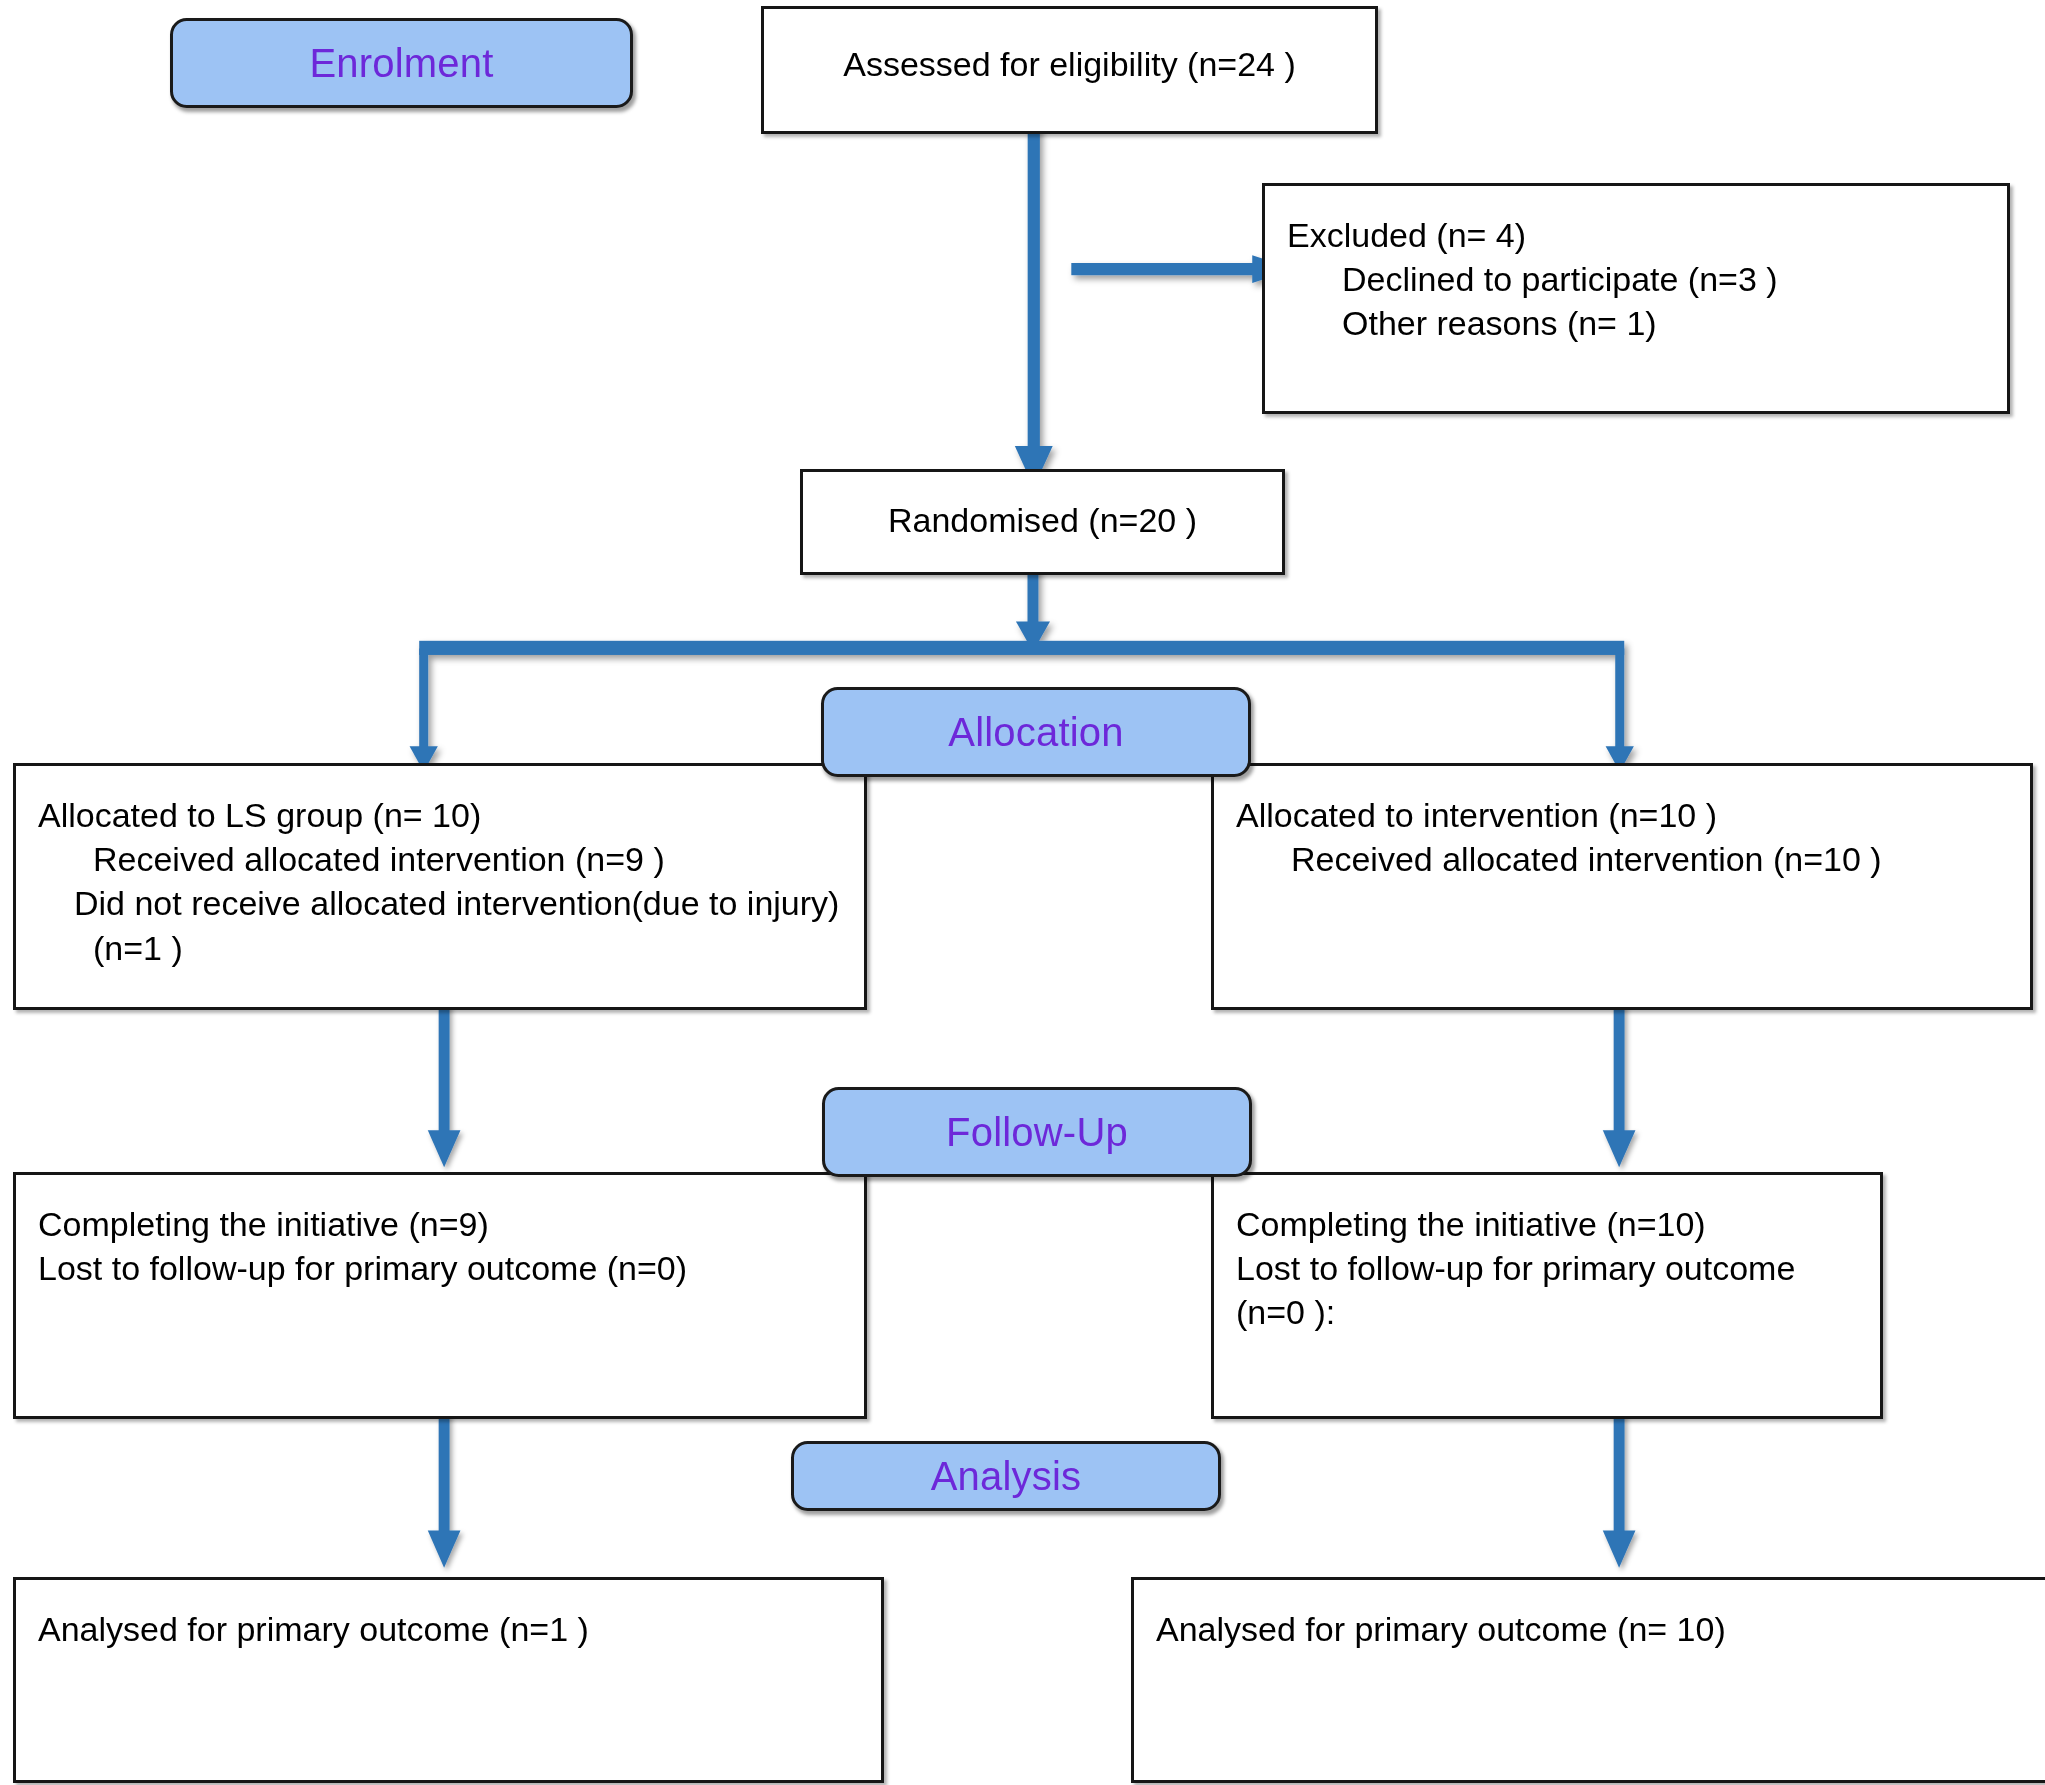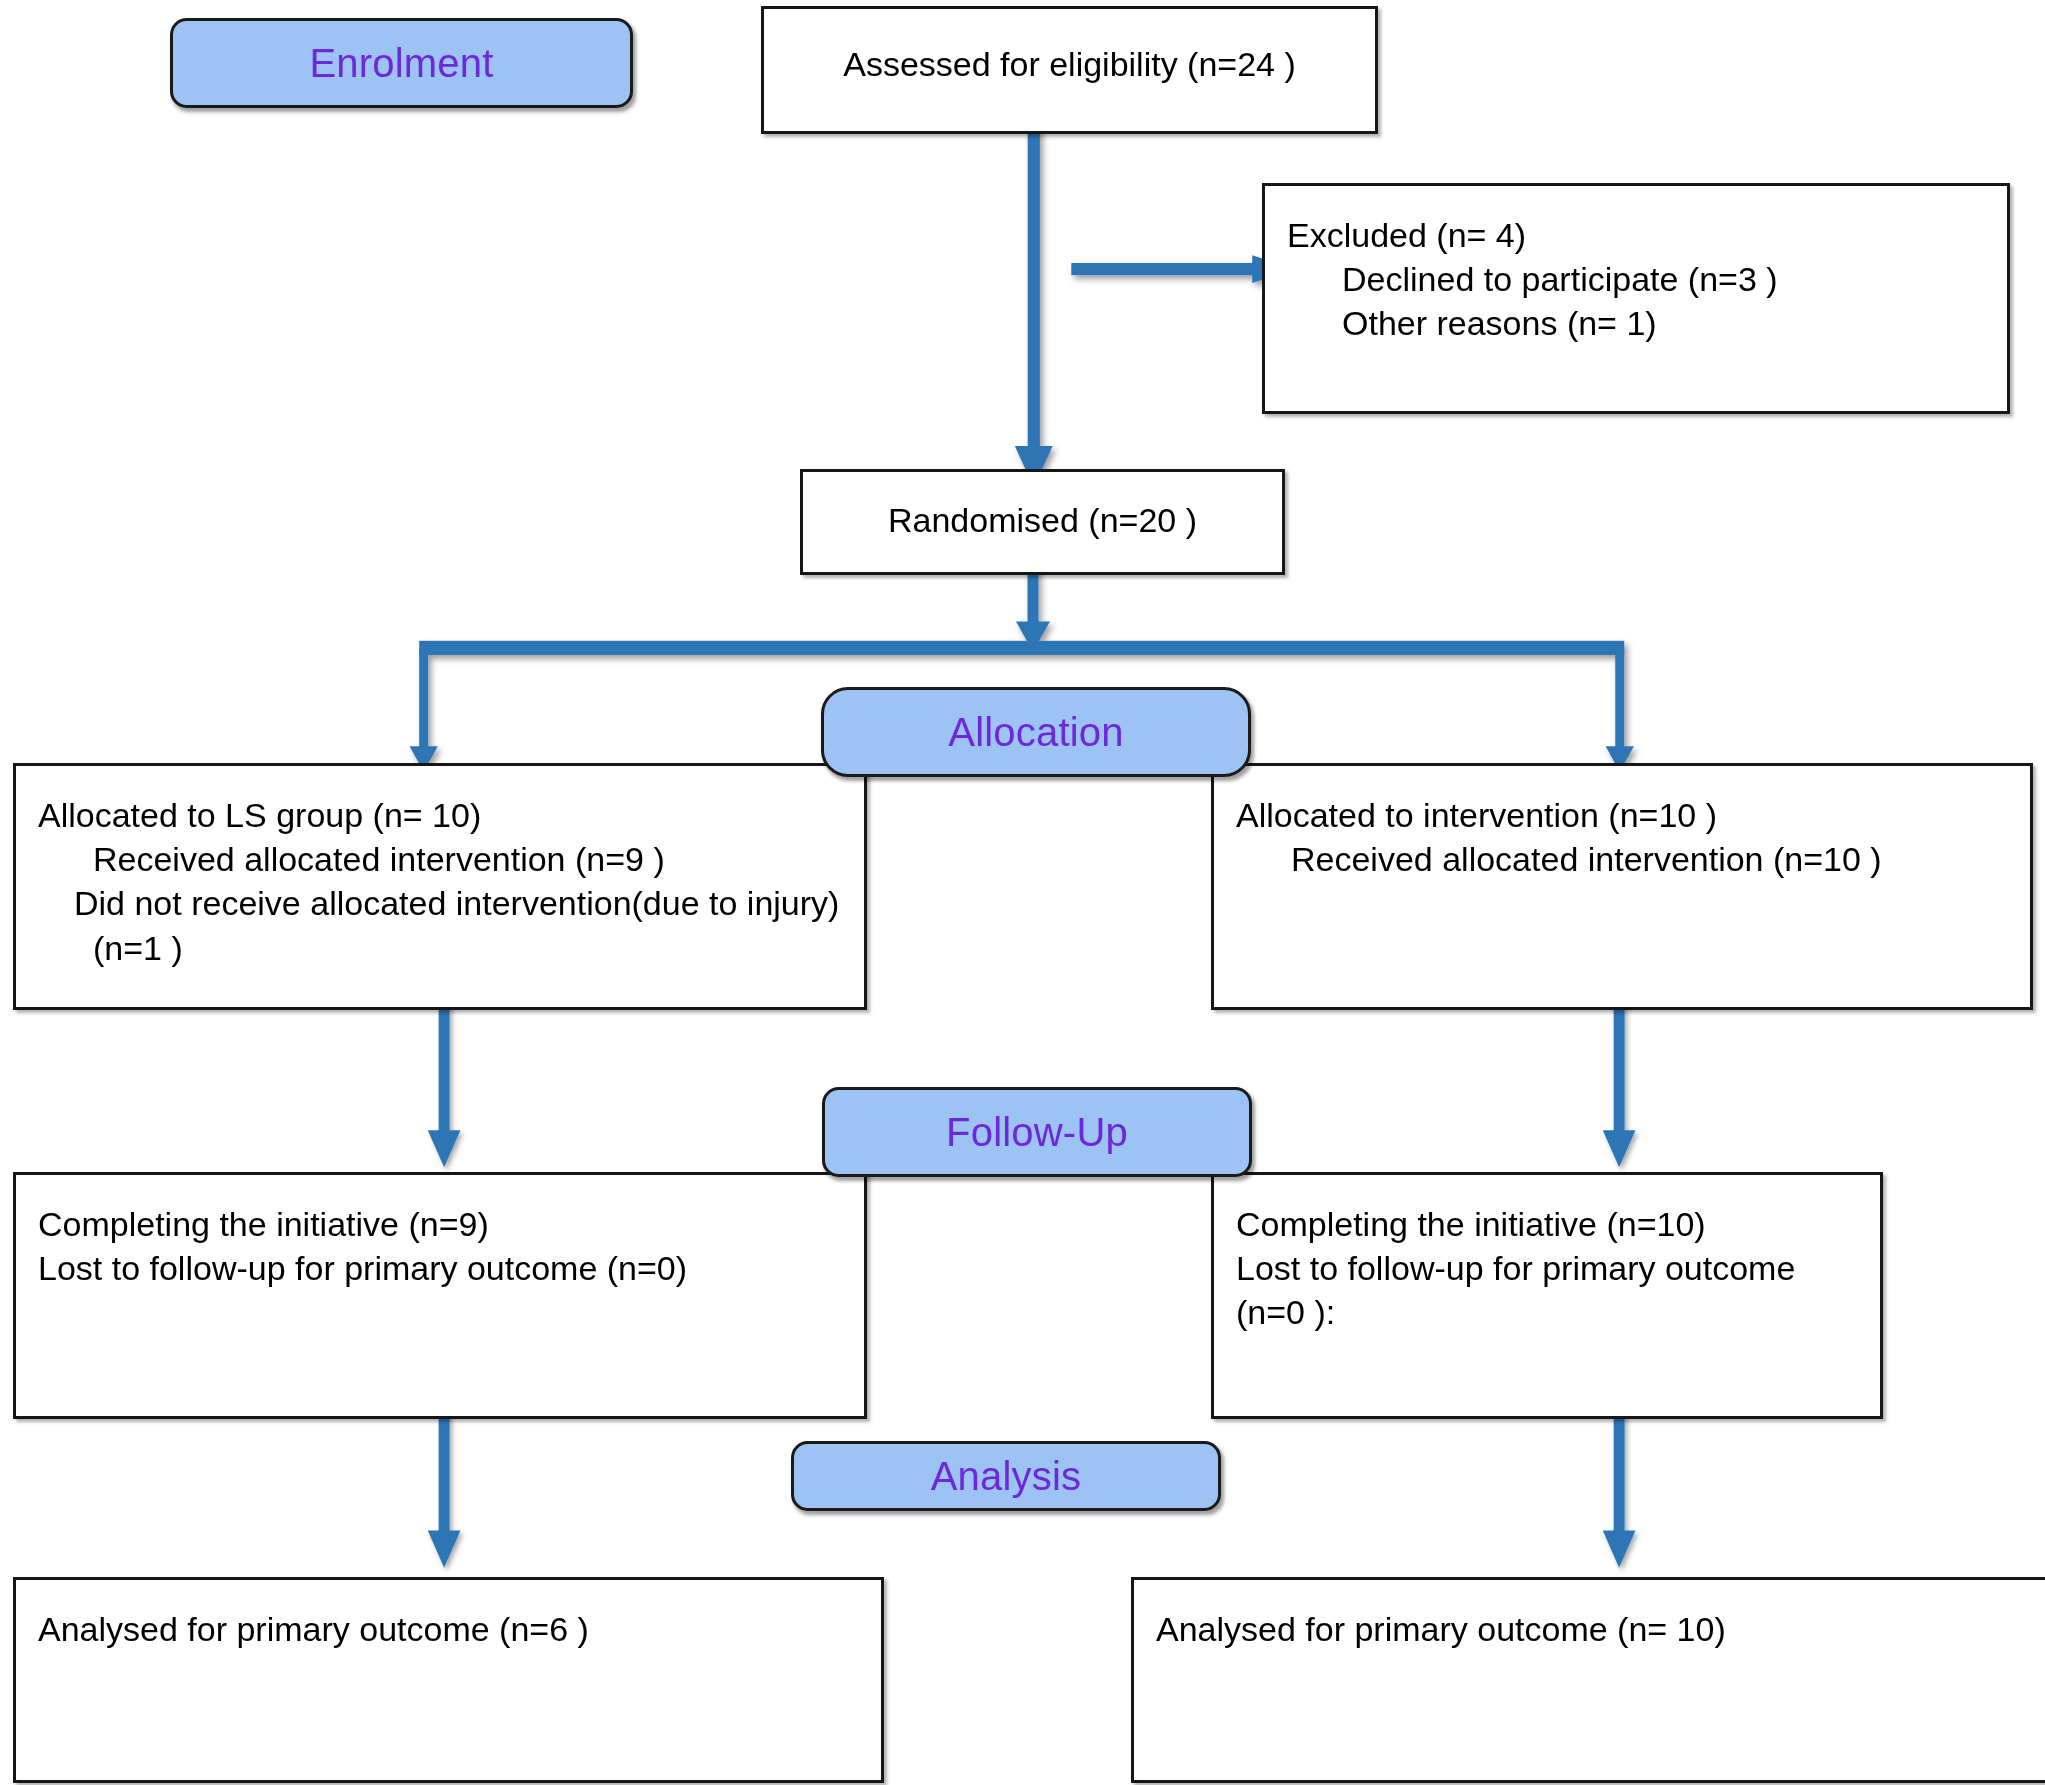--- a/index.html
+++ b/index.html
@@ -210,35 +210,35 @@
 
   <div class="flow-box" style="left:1211px; top:1172px; width:672px; height:247px;">
     <div class="box-text" style="top:27px;">
       <span class="box-line">Completing the initiative (n=10)</span>
       <span class="box-line">Lost to follow-up for primary outcome (n=0 ):</span>
     </div>
   </div>
 
   <div class="flow-box" style="left:13px; top:1577px; width:871px; height:206px;">
     <div class="box-text" style="top:27px;">
-      <span class="box-line">Analysed for primary outcome (n=6 )</span>
+      <span class="box-line">Analysed for primary outcome (n=1 )</span>
     </div>
   </div>
 
   <div class="flow-box" style="left:1131px; top:1577px; width:966px; height:206px;padding-left:20px;">
     <div class="box-text" style="top:27px;">
       <span class="box-line">Analysed for primary outcome (n= 10)</span>
     </div>
   </div>
 
   <div class="stage-badge" style="left:170px; top:18px; width:463px; height:90px;">
     <span>Enrolment</span>
   </div>
 
-  <div class="stage-badge" style="left:821px; top:687px; width:430px; height:90px;border-radius:27px;">
+  <div class="stage-badge" style="left:821px; top:687px; width:430px; height:90px;">
     <span>Allocation</span>
   </div>
 
   <div class="stage-badge" style="left:822px; top:1087px; width:430px; height:90px;">
     <span>Follow-Up</span>
   </div>
 
   <div class="stage-badge" style="left:791px; top:1441px; width:430px; height:70px;">
     <span>Analysis</span>
   </div>

